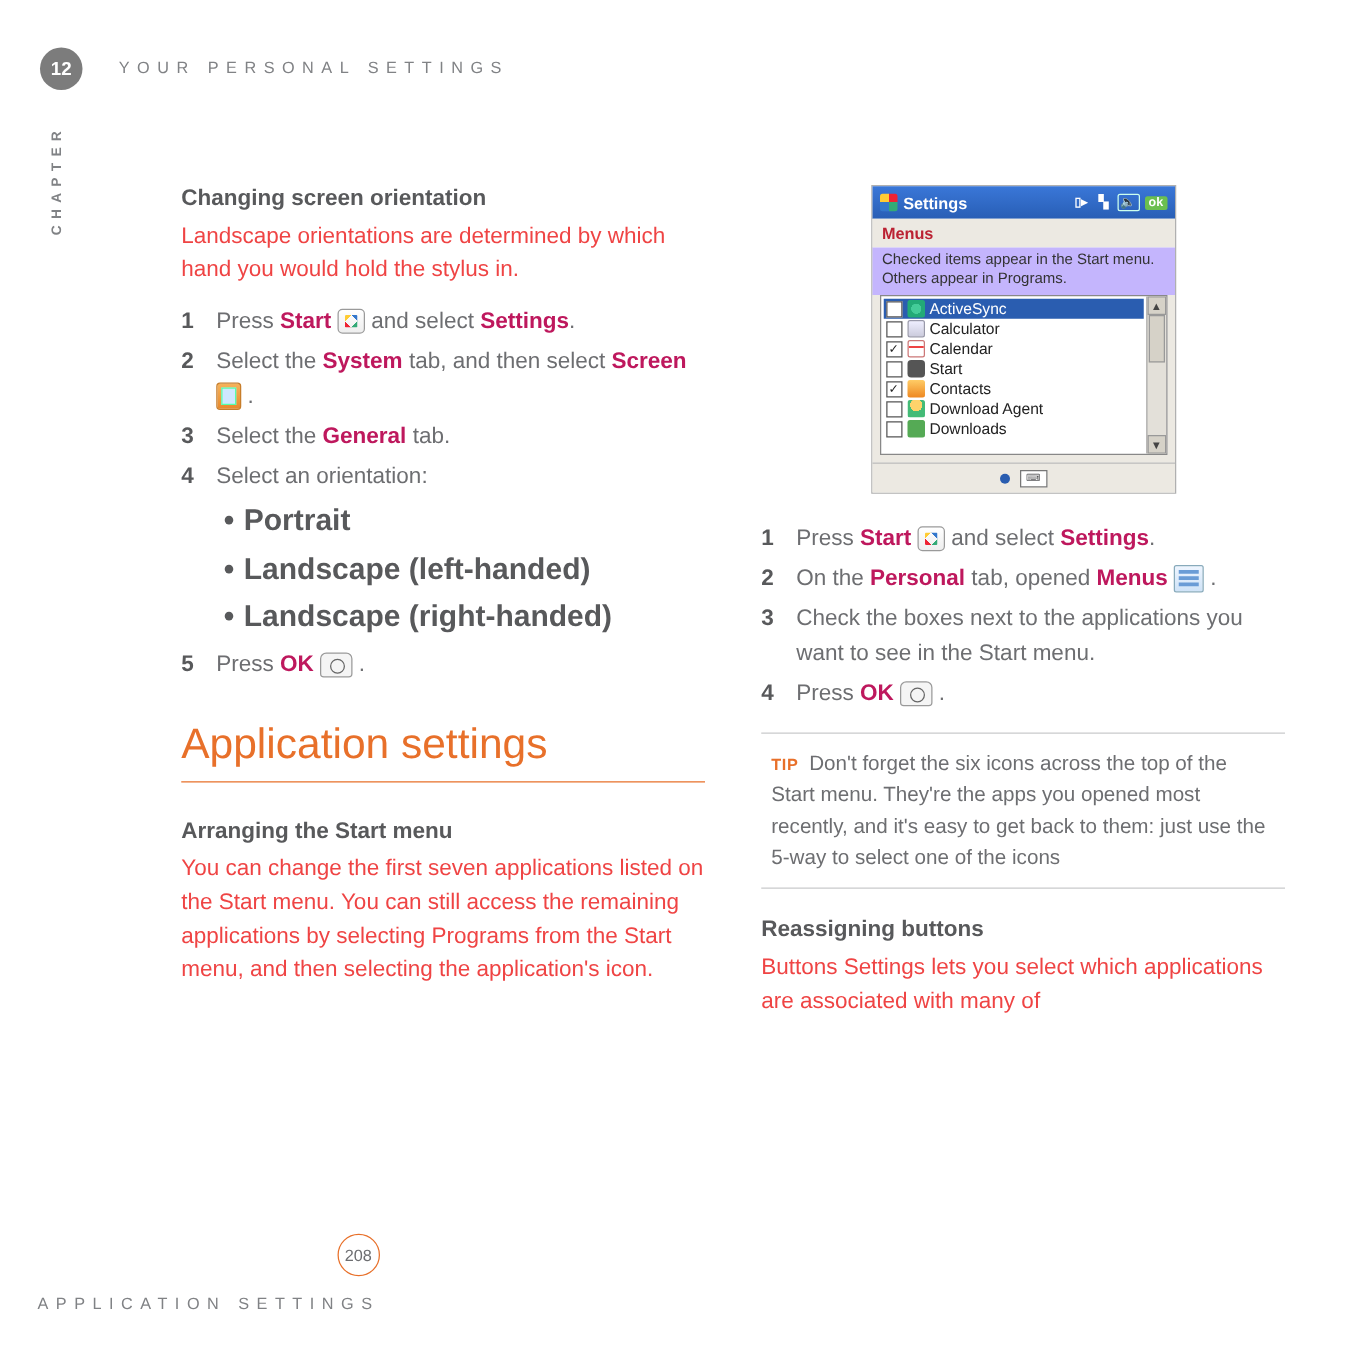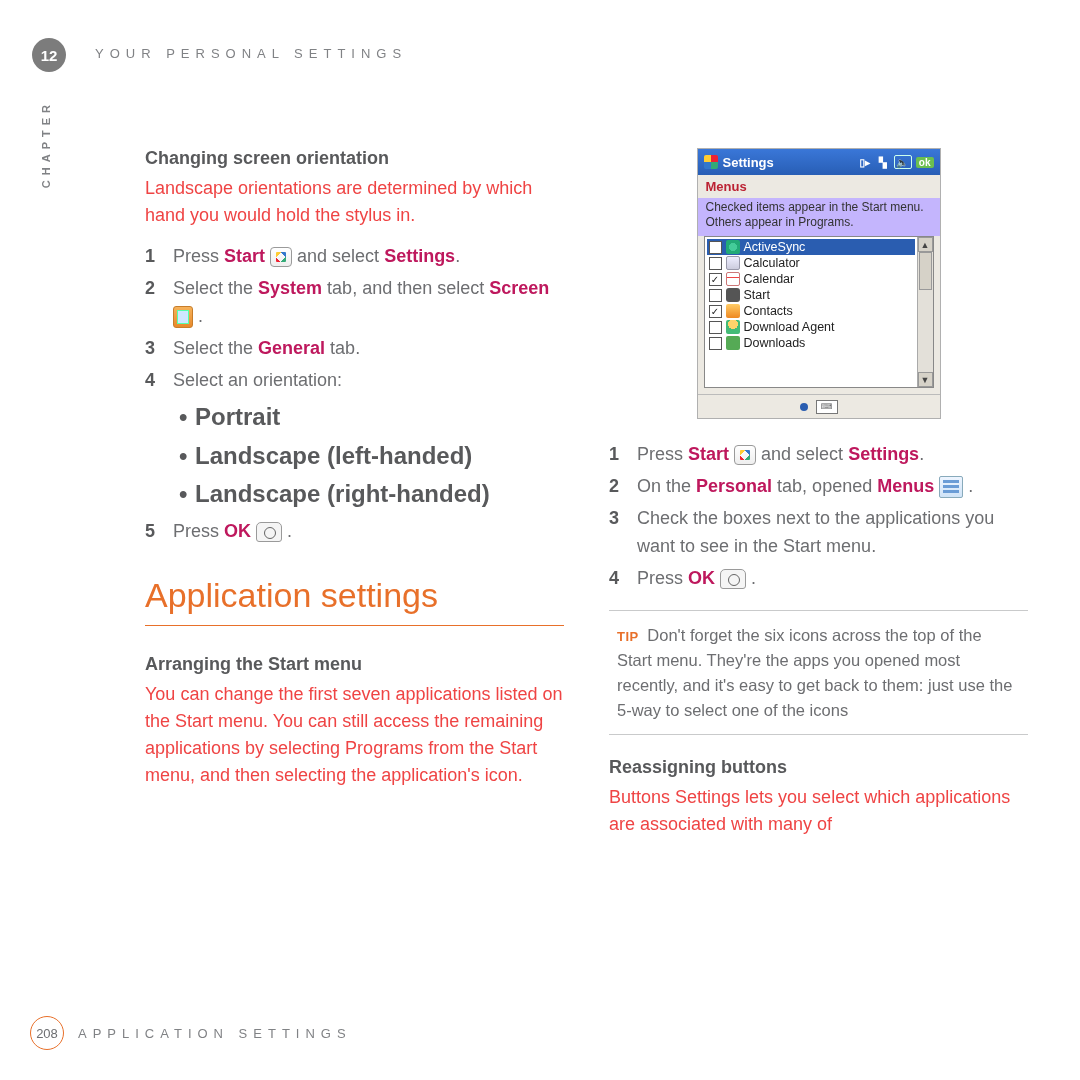--- a/index.html
+++ b/index.html
@@ -61,21 +61,21 @@
   h2 {
     font-size: 34px; font-weight: 400; color: #e8702a;
     border-bottom: 1px solid #e8702a; padding-bottom: 10px;
     margin: 30px 0 28px 0;
   }
   .tipbox {
     border-top: 1px solid #c9cacb; border-bottom: 1px solid #c9cacb;
     padding: 12px 8px; margin: 18px 0 22px; font-size: 16.5px; line-height: 1.5; color: #6d6e71;
   }
   .tipbox .tiplabel { color: #e8702a; font-weight: 700; font-size: 13px; letter-spacing: 0.5px; margin-right: 4px;}
-  .footer { position:absolute; left: 30px; bottom: 30px; display:flex; align-items:center; gap:14px;}
+  .footer { position:absolute; left: 30px; bottom: 30px; display:flex; align-items:flex-end; gap:14px;flex-direction:column;}
   .page-badge { width:34px; height:34px; border:1.5px solid #e8702a; border-radius:50%; display:flex; align-items:center; justify-content:center; font-size:13px; color:#6d6e71;}
   .footer-title { letter-spacing: 6px; font-size: 13px; color:#808285; }
 
   
   .screenshot-wrap { display:flex; justify-content:center; margin-bottom: 22px;}
   .device {
     width: 244px; border: 1px solid #b0b0b0;
     font-family: Tahoma, Arial, sans-serif;
   }
   .device .titlebar {
@@ -87,21 +87,21 @@
   .winflag{width:14px;height:14px;background:
     conic-gradient(#e23 0 25%, #3a7 0 50%, #37c 0 75%, #fc3 0);
     border-radius:2px;}
   .tb-right{display:flex;align-items:center;gap:4px;}
   .tb-ic{min-width:14px;height:14px;display:flex;align-items:center;justify-content:center;font-size:10px;color:#fff;}
   .tb-ok{background:#6bbf4f;border-radius:2px;padding:0 3px;font-size:10px;font-weight:700;}
   .tb-speak{border:1px solid #cfe;border-radius:2px;width:18px;}
   .device .subtitle { color:#b23; font-weight:700; font-size:13px; padding:4px 8px; background:#ece9e2;}
   .device .note { font-size:12px; color:#333; padding:2px 8px 6px; background:#c4b5fd; line-height:1.25;}
   .listwrap{background:#ece9e2;padding:0 6px 6px;}
-  .listbox{background:#fff;border:1px solid #888;height:152px;position:relative;padding:2px 18px 2px 2px;overflow:hidden;}
+  .listbox{background:#fff;border:1px solid #888;height:128px;position:relative;padding:2px 18px 2px 2px;overflow:hidden;}
   .lb-row{display:flex;align-items:center;gap:4px;font-size:12.5px;color:#222;padding:1px 2px;}
   .lb-row.sel{background:#2a5db0;color:#fff;}
   .cb{width:13px;height:13px;border:1px solid #555;background:#fff;display:flex;align-items:center;justify-content:center;font-size:10px;color:#222;}
   .appic{width:14px;height:14px;border-radius:2px;}
   .ic-sync{background:radial-gradient(circle,#4c9 40%,#2a7 42%);}
   .ic-calc{background:linear-gradient(#eef,#ccd);border:1px solid #99a;}
   .ic-cal{background:linear-gradient(#fff 30%,#e44 30% 45%,#fff 45%);border:1px solid #c77;}
   .ic-cam{background:#555;border-radius:3px;}
   .ic-con{background:linear-gradient(#fc6,#e82);}
   .ic-dl{background:radial-gradient(circle at 50% 30%, #ffd36b 40%, transparent 41%), #4b7;}

